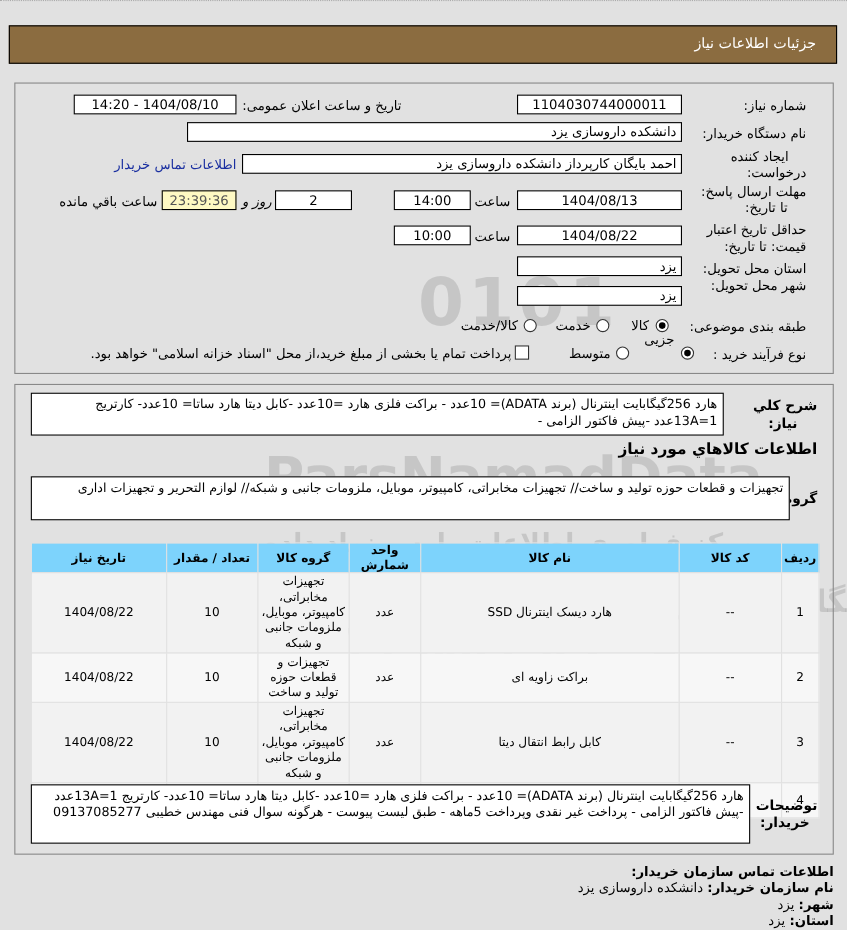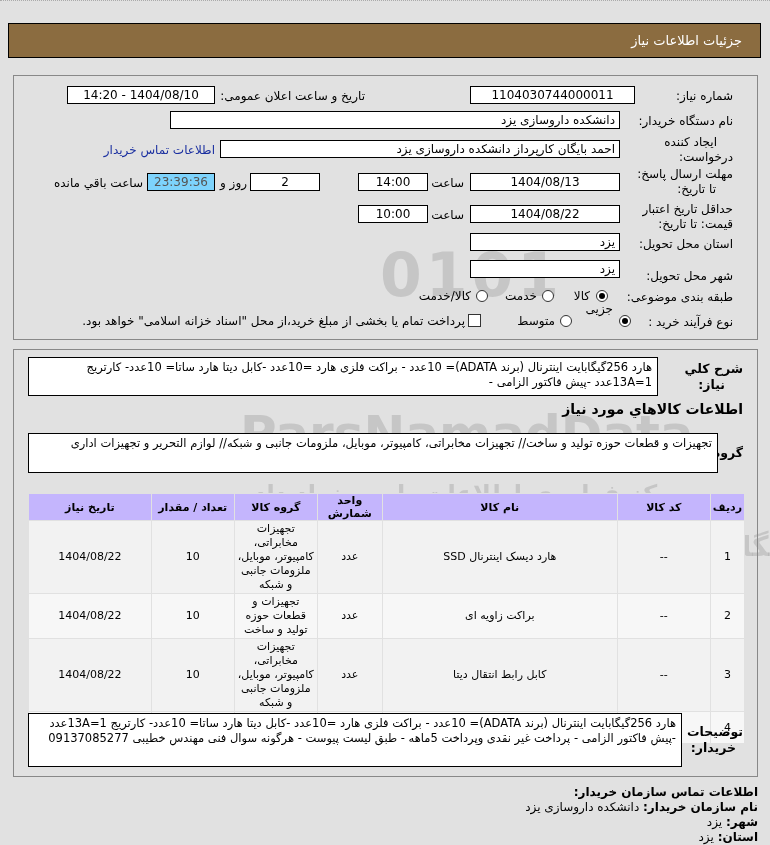--- a/index.html
+++ b/index.html
@@ -12,31 +12,31 @@
   .panel {
     position:absolute; box-sizing:border-box; border:1px solid #888; background:#e1e1e1;
   }
   .lbl { position:absolute; white-space:nowrap; font-size:12px; }
   .box {
     position:absolute; box-sizing:border-box; border:1px solid #000; background:#fff;
     height:18px; font-size:12px; line-height:16px; padding:0 4px; white-space:nowrap; overflow:hidden;
   }
   .box.c { text-align:center; }
   .box.r { text-align:right; }
-  .box.yel { background:#7dd3fc; color:#555; }
+  .box.yel { background:#fef9c3; color:#555; }
   .radio {
     position:absolute; width:12px; height:12px; border-radius:50%; border:1px solid #333;
     background:#fff; box-sizing:border-box;
   }
   .radio.on::after { content:""; position:absolute; left:2px; top:2px; width:6px; height:6px; border-radius:50%; background:#000; }
   .check { position:absolute; width:13px; height:13px; border:1px solid #333; background:#fff; box-sizing:border-box; }
   .link { color:#1a2fa0; }
   .bold { font-weight:bold; }
   table.items { position:absolute; border-collapse:collapse; font-size:11px; }
-  table.items th { background:#c4b5fd; font-weight:bold; height:26px; border:1px solid #e1e1e1; padding:0 2px; }
+  table.items th { background:#7dd3fc; font-weight:bold; height:26px; border:1px solid #e1e1e1; padding:0 2px; }
   table.items td { border:1px solid #e1e1e1; text-align:center; padding:1px 3px; background:#f2f2f2; line-height:14px; }
   table.items tr.alt td { background:#f7f7f7; }
   .multibox {
     position:absolute; box-sizing:border-box; border:1px solid #000; background:#fff;
     font-size:11.5px; line-height:15px; padding:2px 5px; text-align:right;
   }
   .wm {
     position:absolute; color:rgba(150,150,150,0.35); font-weight:bold; pointer-events:none; white-space:nowrap;
   }
 </style>
@@ -51,53 +51,53 @@
 
 <div class="wm" style="left:380px;top:240px;font-size:60px;letter-spacing:4px;">0101</div>
 <div class="wm" style="left:240px;top:405px;font-size:50px;">ParsNamadData</div>
 <div class="wm" style="left:240px;top:480px;font-size:24px;">مرکز فراوری اطلاعات پارس نماد داده</div>
 <div class="wm" style="left:300px;top:530px;font-size:28px;">پایگاه اطلاع رسانی مناقصه و مزایده</div>
 <div class="wm" style="left:290px;top:560px;font-size:40px;">۰۲۱-۸۸۳۴۹۶۷۰-۵</div>
 
 <div class="panel" style="left:13px;top:75px;width:745px;height:265px;background:transparent;"></div>
 
 <span class="lbl" style="right:37px;top:89px;">شماره نیاز:</span>
-<div class="box c" style="left:470px;top:86px;width:165px;">1104030744000011</div>
+<div class="box c" style="left:470px;top:86px;width:150px;">1104030744000011</div>
 
 <span class="lbl" style="right:405px;top:89px;">تاریخ و ساعت اعلان عمومی:</span>
 <div class="box c" style="left:67px;top:86px;width:148px;">1404/08/10 - 14:20</div>
 
 <span class="lbl" style="right:37px;top:114px;">نام دستگاه خریدار:</span>
 <div class="box r" style="left:170px;top:111px;width:450px;">دانشکده داروسازی  یزد</div>
 
 <span class="lbl" style="right:53px;top:135px;">ایجاد کننده</span>
 <span class="lbl" style="right:37px;top:150px;">درخواست:</span>
 <div class="box r" style="left:220px;top:140px;width:400px;">احمد بایگان کارپرداز دانشکده داروسازی  یزد</div>
 <span class="lbl link" style="right:555px;top:143px;cursor:pointer;">اطلاعات تماس خریدار</span>
 
 <span class="lbl" style="right:37px;top:167px;">مهلت ارسال پاسخ:</span>
 <span class="lbl" style="right:54px;top:182px;">تا تاریخ:</span>
 <div class="box c" style="left:470px;top:173px;width:150px;">1404/08/13</div>
 <span class="lbl" style="right:306px;top:176px;">ساعت</span>
 <div class="box c" style="left:358px;top:173px;width:70px;">14:00</div>
 <div class="box c" style="left:250px;top:173px;width:70px;">2</div>
-<span class="lbl" style="right:523px;top:176px;">روز و</span>
+<span class="lbl" style="right:523px;top:176px;font-style:italic;">روز و</span>
 <div class="box c yel" style="left:147px;top:173px;width:68px;">23:39:36</div>
 <span class="lbl" style="right:627px;top:176px;">ساعت باقي مانده</span>
 
 <span class="lbl" style="right:37px;top:202px;">حداقل تاریخ اعتبار</span>
 <span class="lbl" style="right:37px;top:217px;">قیمت: تا تاریخ:</span>
 <div class="box c" style="left:470px;top:205px;width:150px;">1404/08/22</div>
 <span class="lbl" style="right:306px;top:208px;">ساعت</span>
 <div class="box c" style="left:358px;top:205px;width:70px;">10:00</div>
 
 <span class="lbl" style="right:37px;top:237px;">استان محل تحویل:</span>
 <div class="box r" style="left:470px;top:233px;width:150px;">یزد</div>
 
-<span class="lbl" style="right:37px;top:269px;text-align:center;">شهر محل تحویل:</span>
+<span class="lbl" style="right:37px;top:253px;text-align:center;">شهر محل تحویل:</span>
 <div class="box r" style="left:470px;top:260px;width:150px;">یزد</div>
 
 <span class="lbl" style="right:37px;top:290px;">طبقه بندی موضوعی:</span>
 <span class="radio on" style="left:596px;top:290px;"></span>
 <span class="lbl" style="right:180px;top:289px;">کالا</span>
 <span class="radio" style="left:542px;top:290px;"></span>
 <span class="lbl" style="right:233px;top:289px;">خدمت</span>
 <span class="radio" style="left:476px;top:290px;"></span>
 <span class="lbl" style="right:299px;top:289px;">کالا/خدمت</span>
 

